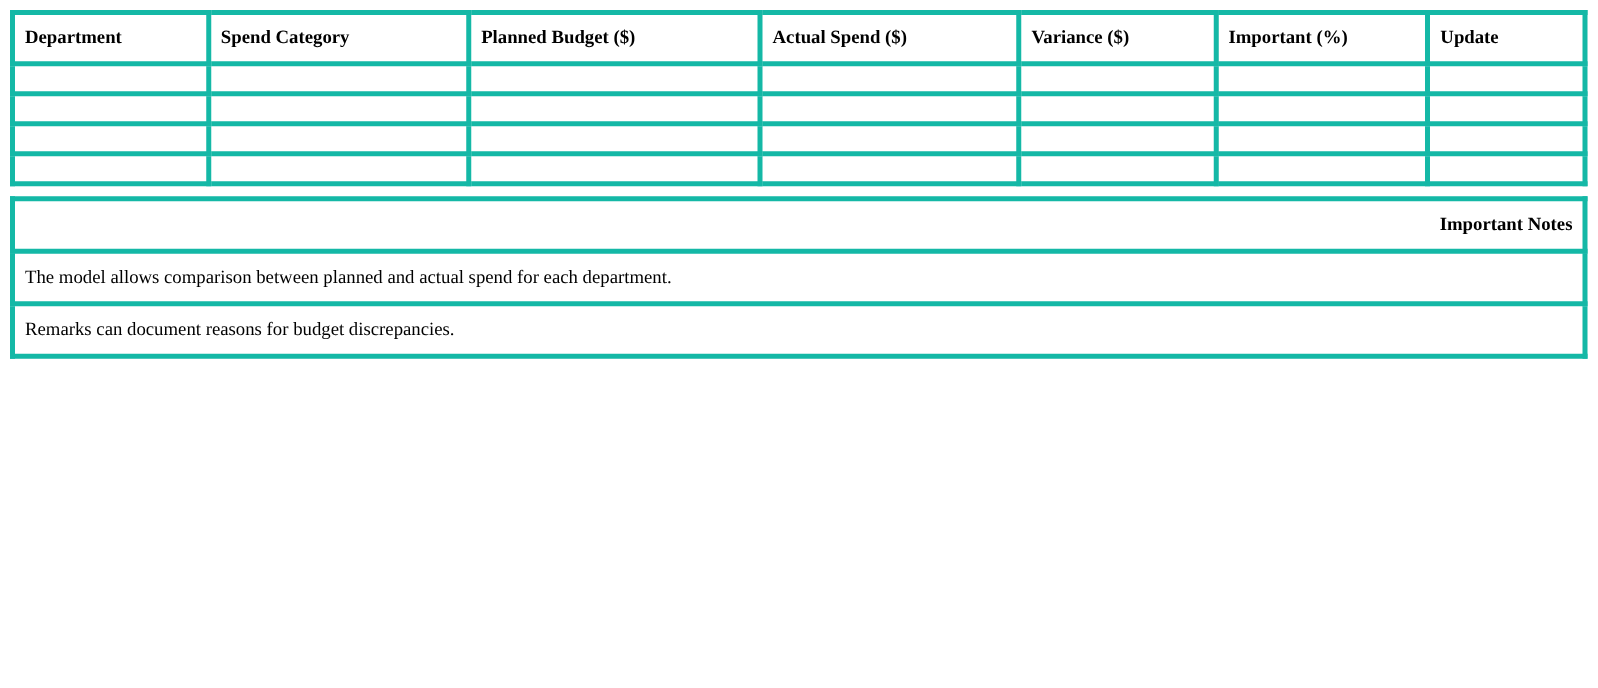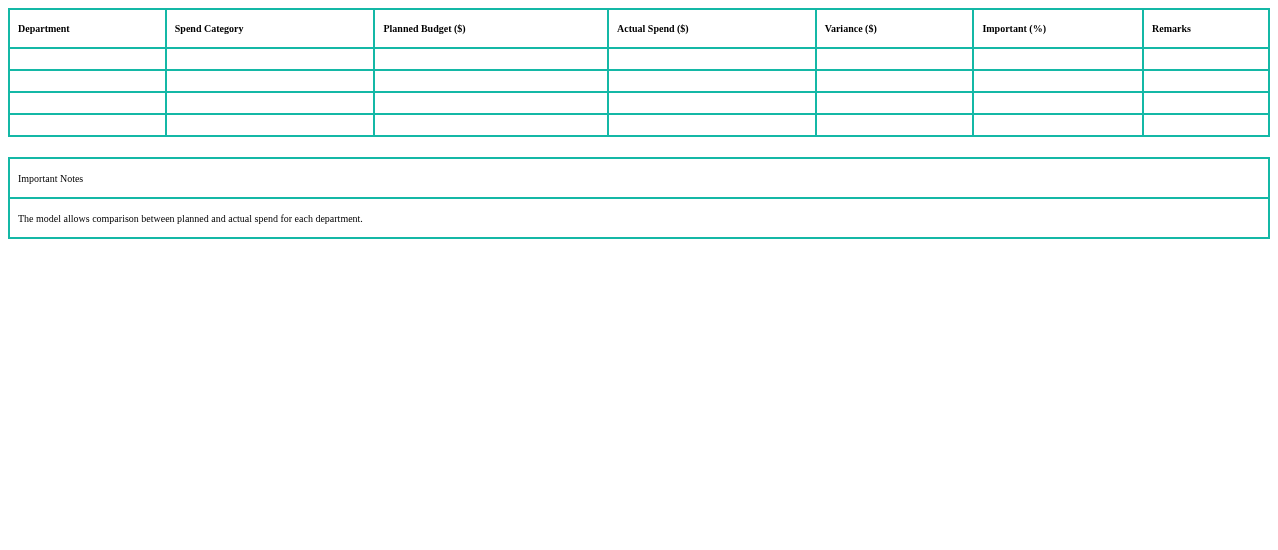--- a/index.html
+++ b/index.html
@@ -1,23 +1,23 @@
 <!DOCTYPE html>
 <html><head>
 <meta charset="utf-8">
 <style>
   html, body { margin: 0; padding: 0; background: #ffffff; }
   body { width: 1278px; height: 550px; position: relative; font-family: "Liberation Serif", serif; color: #000; }
   table { border-collapse: collapse; position: absolute; left: 8px; }
-  td, th { border: 2px solid #14b8a6; font-size: 10px; text-align: left; vertical-align: middle; padding: 0 8px; }
+  td, th { border: 4px solid #14b8a6; font-size: 15px; text-align: left; vertical-align: middle; padding: 0 8px; }
   #budget-table { top: 8px; width: 1262px; }
   #budget-table th { height: 37px; font-weight: bold; }
   #budget-table td { height: 20px; }
   #notes-table { top: 157px; width: 1262px; }
-  #notes-table th { height: 38px; font-weight: normal; }
+  #notes-table th { height: 38px; font-weight: bold; text-align: right; }
   #notes-table td { height: 38px; margin-top: 27px; }
 </style>
 </head>
 <body>
 
 <table id="budget-table">
   <colgroup>
     <col style="width:157px">
       <col style="width:209px">
       <col style="width:234px">
@@ -27,21 +27,21 @@
       <col style="width:126px">
   </colgroup>
   <thead>
     <tr>
       <th>Department</th>
       <th>Spend Category</th>
       <th>Planned Budget ($)</th>
       <th>Actual Spend ($)</th>
       <th>Variance ($)</th>
       <th>Important (%)</th>
-      <th>Remarks</th>
+      <th>Update</th>
     </tr>
   </thead>
   <tbody>
     <tr>
       <td></td>
       <td></td>
       <td></td>
       <td></td>
       <td></td>
       <td></td>
@@ -80,14 +80,17 @@
 <table id="notes-table">
   <thead>
     <tr>
       <th>Important Notes</th>
     </tr>
   </thead>
   <tbody>
     <tr>
         <td>The model allows comparison between planned and actual spend for each department.</td>
       </tr>
+    <tr>
+        <td>Remarks can document reasons for budget discrepancies.</td>
+      </tr>
   </tbody>
 </table>
 
 </body></html>

